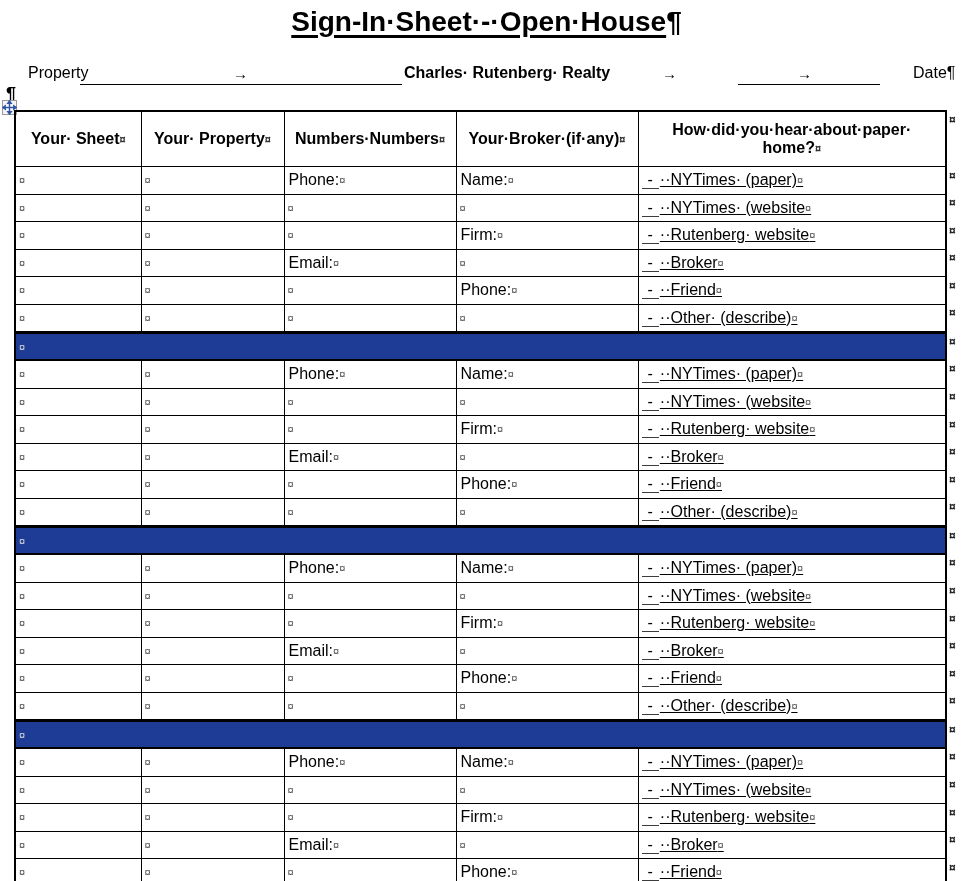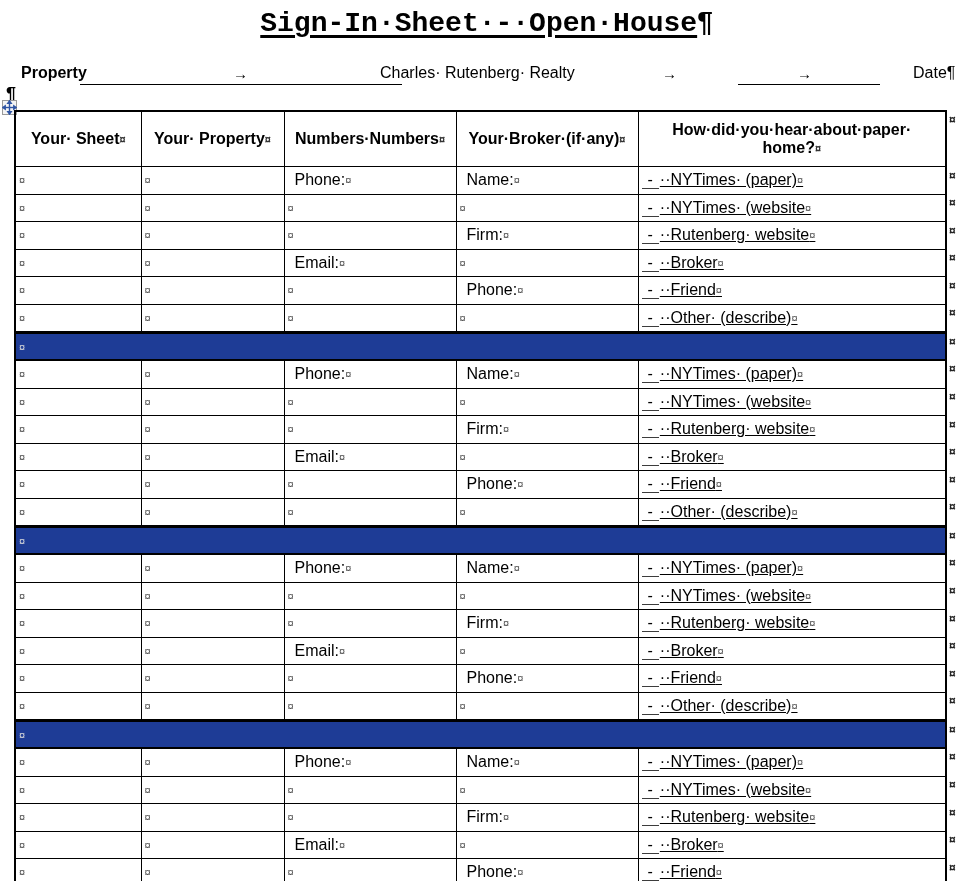--- a/index.html
+++ b/index.html
@@ -10,21 +10,20 @@
   }
   
   .doc-title{
     position:absolute;top:6px;left:0;width:973px;text-align:center;
     font-size:28px;font-weight:bold;letter-spacing:0px;
   }
   .doc-title .t-text{
     text-decoration:underline;
     text-decoration-thickness:3px;
     text-underline-offset:4px;
-    font-family:Liberation Mono, monospace;
   }
   .doc-title .pilcrow{font-weight:bold;}
   
   .property-line{
     position:absolute;top:64px;left:0;width:973px;height:24px;font-size:16px;
   }
   .property-line .abs{position:absolute;top:0;white-space:pre;}
   .blank-underline{
     position:absolute;top:2px;height:18px;
     border-bottom:1.5px solid #000;
@@ -47,21 +46,21 @@
   table.signin td,table.signin th{
     border:1px solid #000;overflow:hidden;white-space:pre;
     padding:0 2px 0 3px;vertical-align:middle;
   }
   tr.hdr th{
     height:54px;font-weight:bold;text-align:center;vertical-align:middle;
     white-space:pre-line;font-size:16px;padding:0 1px;
   }
   tr.data{height:26.5px;}
   tr.data td{height:26.5px;}
-  .cell-text{margin-left:7px;}
+  .cell-text{margin-left:1px;}
   .marker{font-size:11px;color:#4a4a4a;vertical-align:1px;}
   th .marker{font-size:11px;color:#333;}
   tr.sep td{
     background:var(--sep-blue,#1E3C96);
     height:25px;
     border-top:3px solid #000;
     border-bottom:2px solid #000;
     padding-left:3px;
   }
   tr.sep .marker{color:#dcdcdc;}
@@ -79,24 +78,24 @@
   }
 </style>
 </head>
 <body>
 
 <div class="doc-title">
   <span class="t-text">Sign-In·Sheet·-·Open·House</span><span class="pilcrow">¶</span>
 </div>
 
 <div class="property-line">
-  <span class="abs" style="left:21px;font-weight:bold;">Property</span>
+  <span class="abs" style="left:28px;">Property</span>
   <div class="blank-underline" style="left:80px;width:322px;"></div>
   <span class="tab-arrow" style="left:233px;">→</span>
-  <span class="abs" style="left:380px;">Charles· Rutenberg· Realty</span>
+  <span class="abs" style="left:404px;font-weight:bold;">Charles· Rutenberg· Realty</span>
   <span class="tab-arrow" style="left:662px;">→</span>
   <div class="blank-underline" style="left:738px;width:142px;"></div>
   <span class="tab-arrow" style="left:797px;">→</span>
   <span class="abs" style="left:913px;"><span>Date</span><span>¶</span></span>
 </div>
 
 <div class="margin-pilcrow">¶</div>
 
 <div class="move-handle">
   <svg width="15" height="15" viewBox="0 0 15 15">

